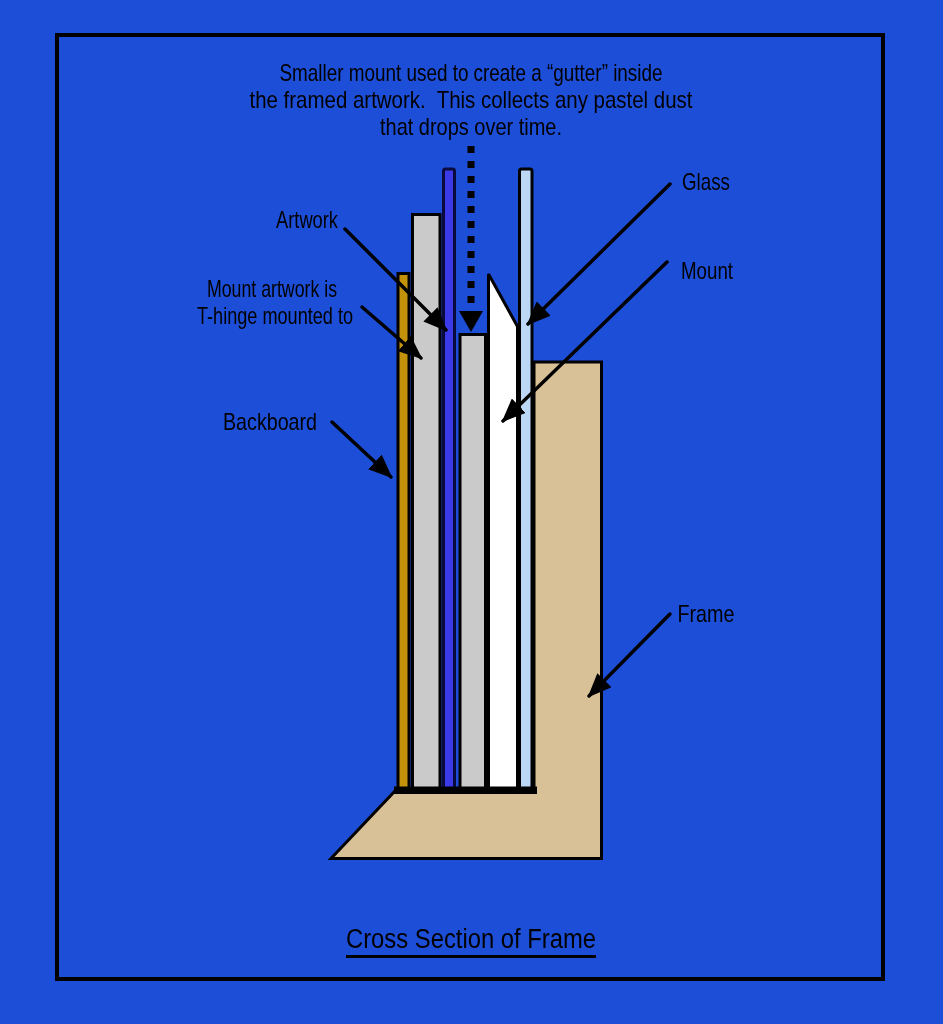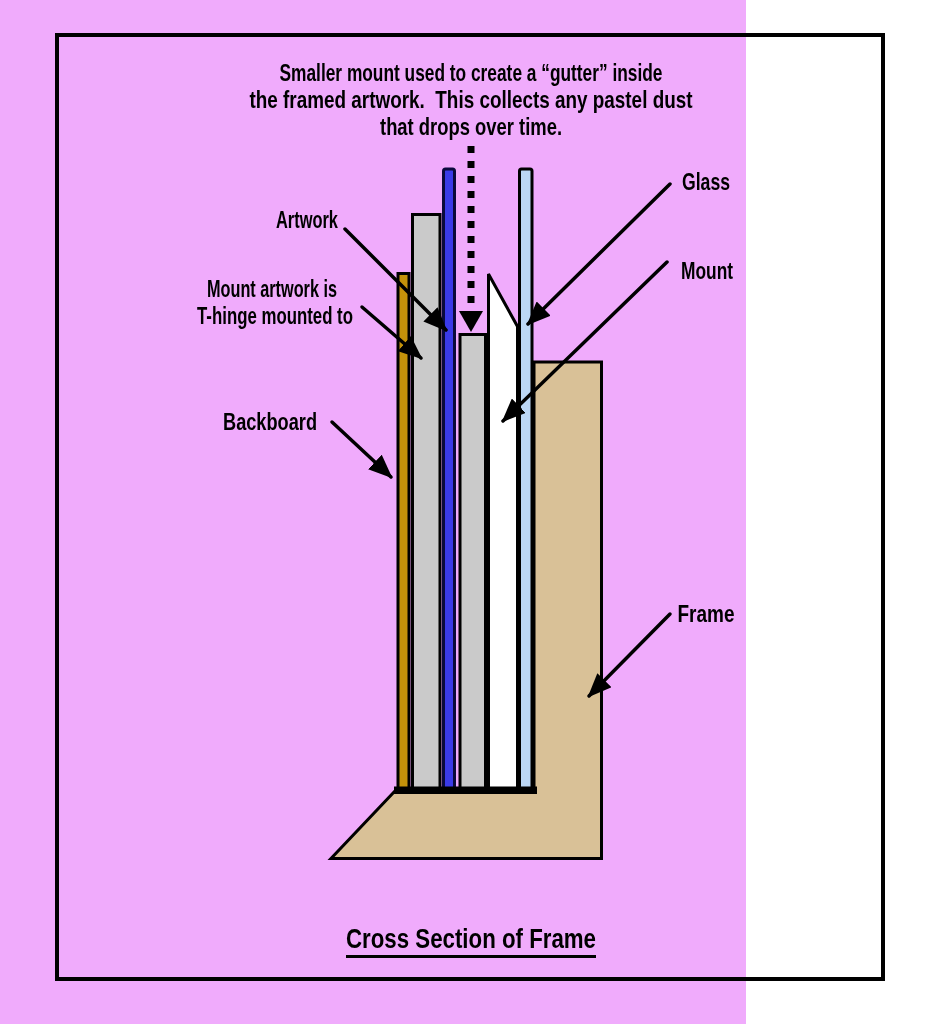--- a/index.html
+++ b/index.html
@@ -2,25 +2,24 @@
 <html><head>
 <meta charset="utf-8">
 <style>
   html, body {
     margin: 0;
     padding: 0;
     background: #ffffff;
   }
   .stage {
     position: relative;
-    width: 746px;
+    width: 943px;
     height: 1024px;
-    background: #f0abfc;
+    background: #1d4ed8;
     font-family: "Liberation Sans", sans-serif;
-    font-weight: bold;
   }
   svg { display: block; }
   text {
     font-family: "Liberation Sans", sans-serif;
     fill: #000000;
   }
   .note-text   { font-size: 24px; }
   .label-text  { font-size: 24px; }
   .caption-text{ font-size: 27px; }
 </style>

